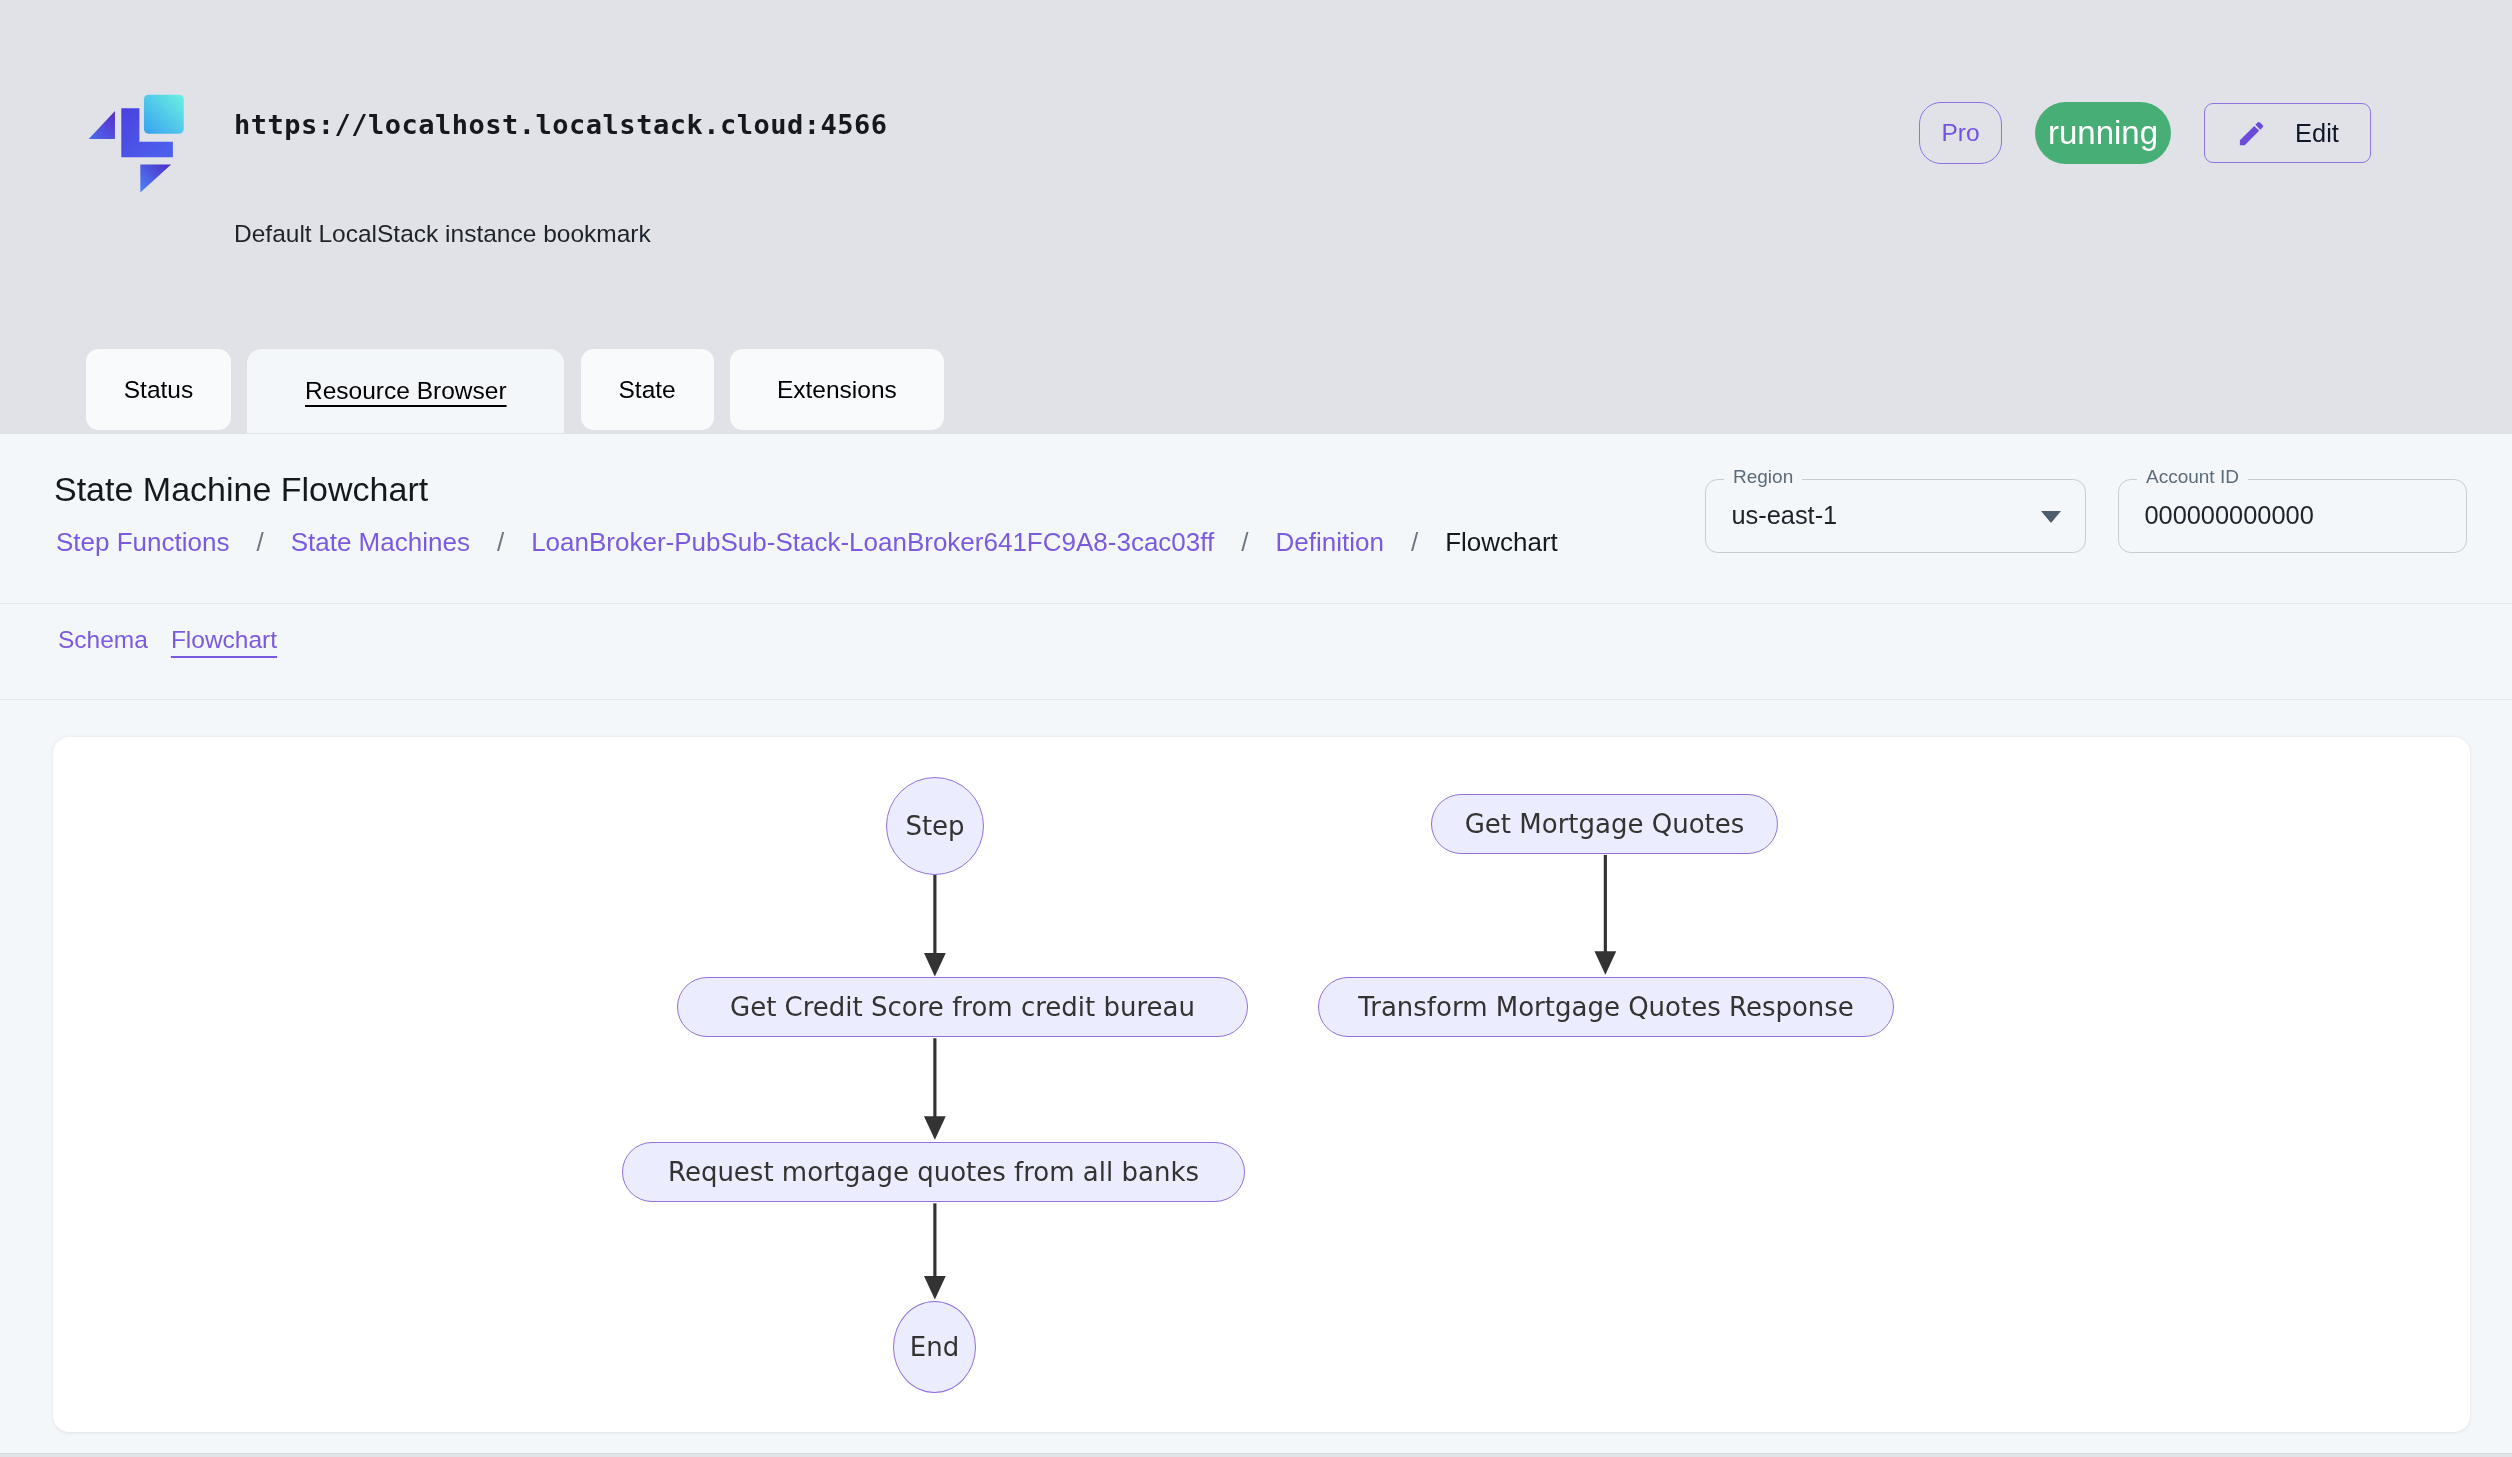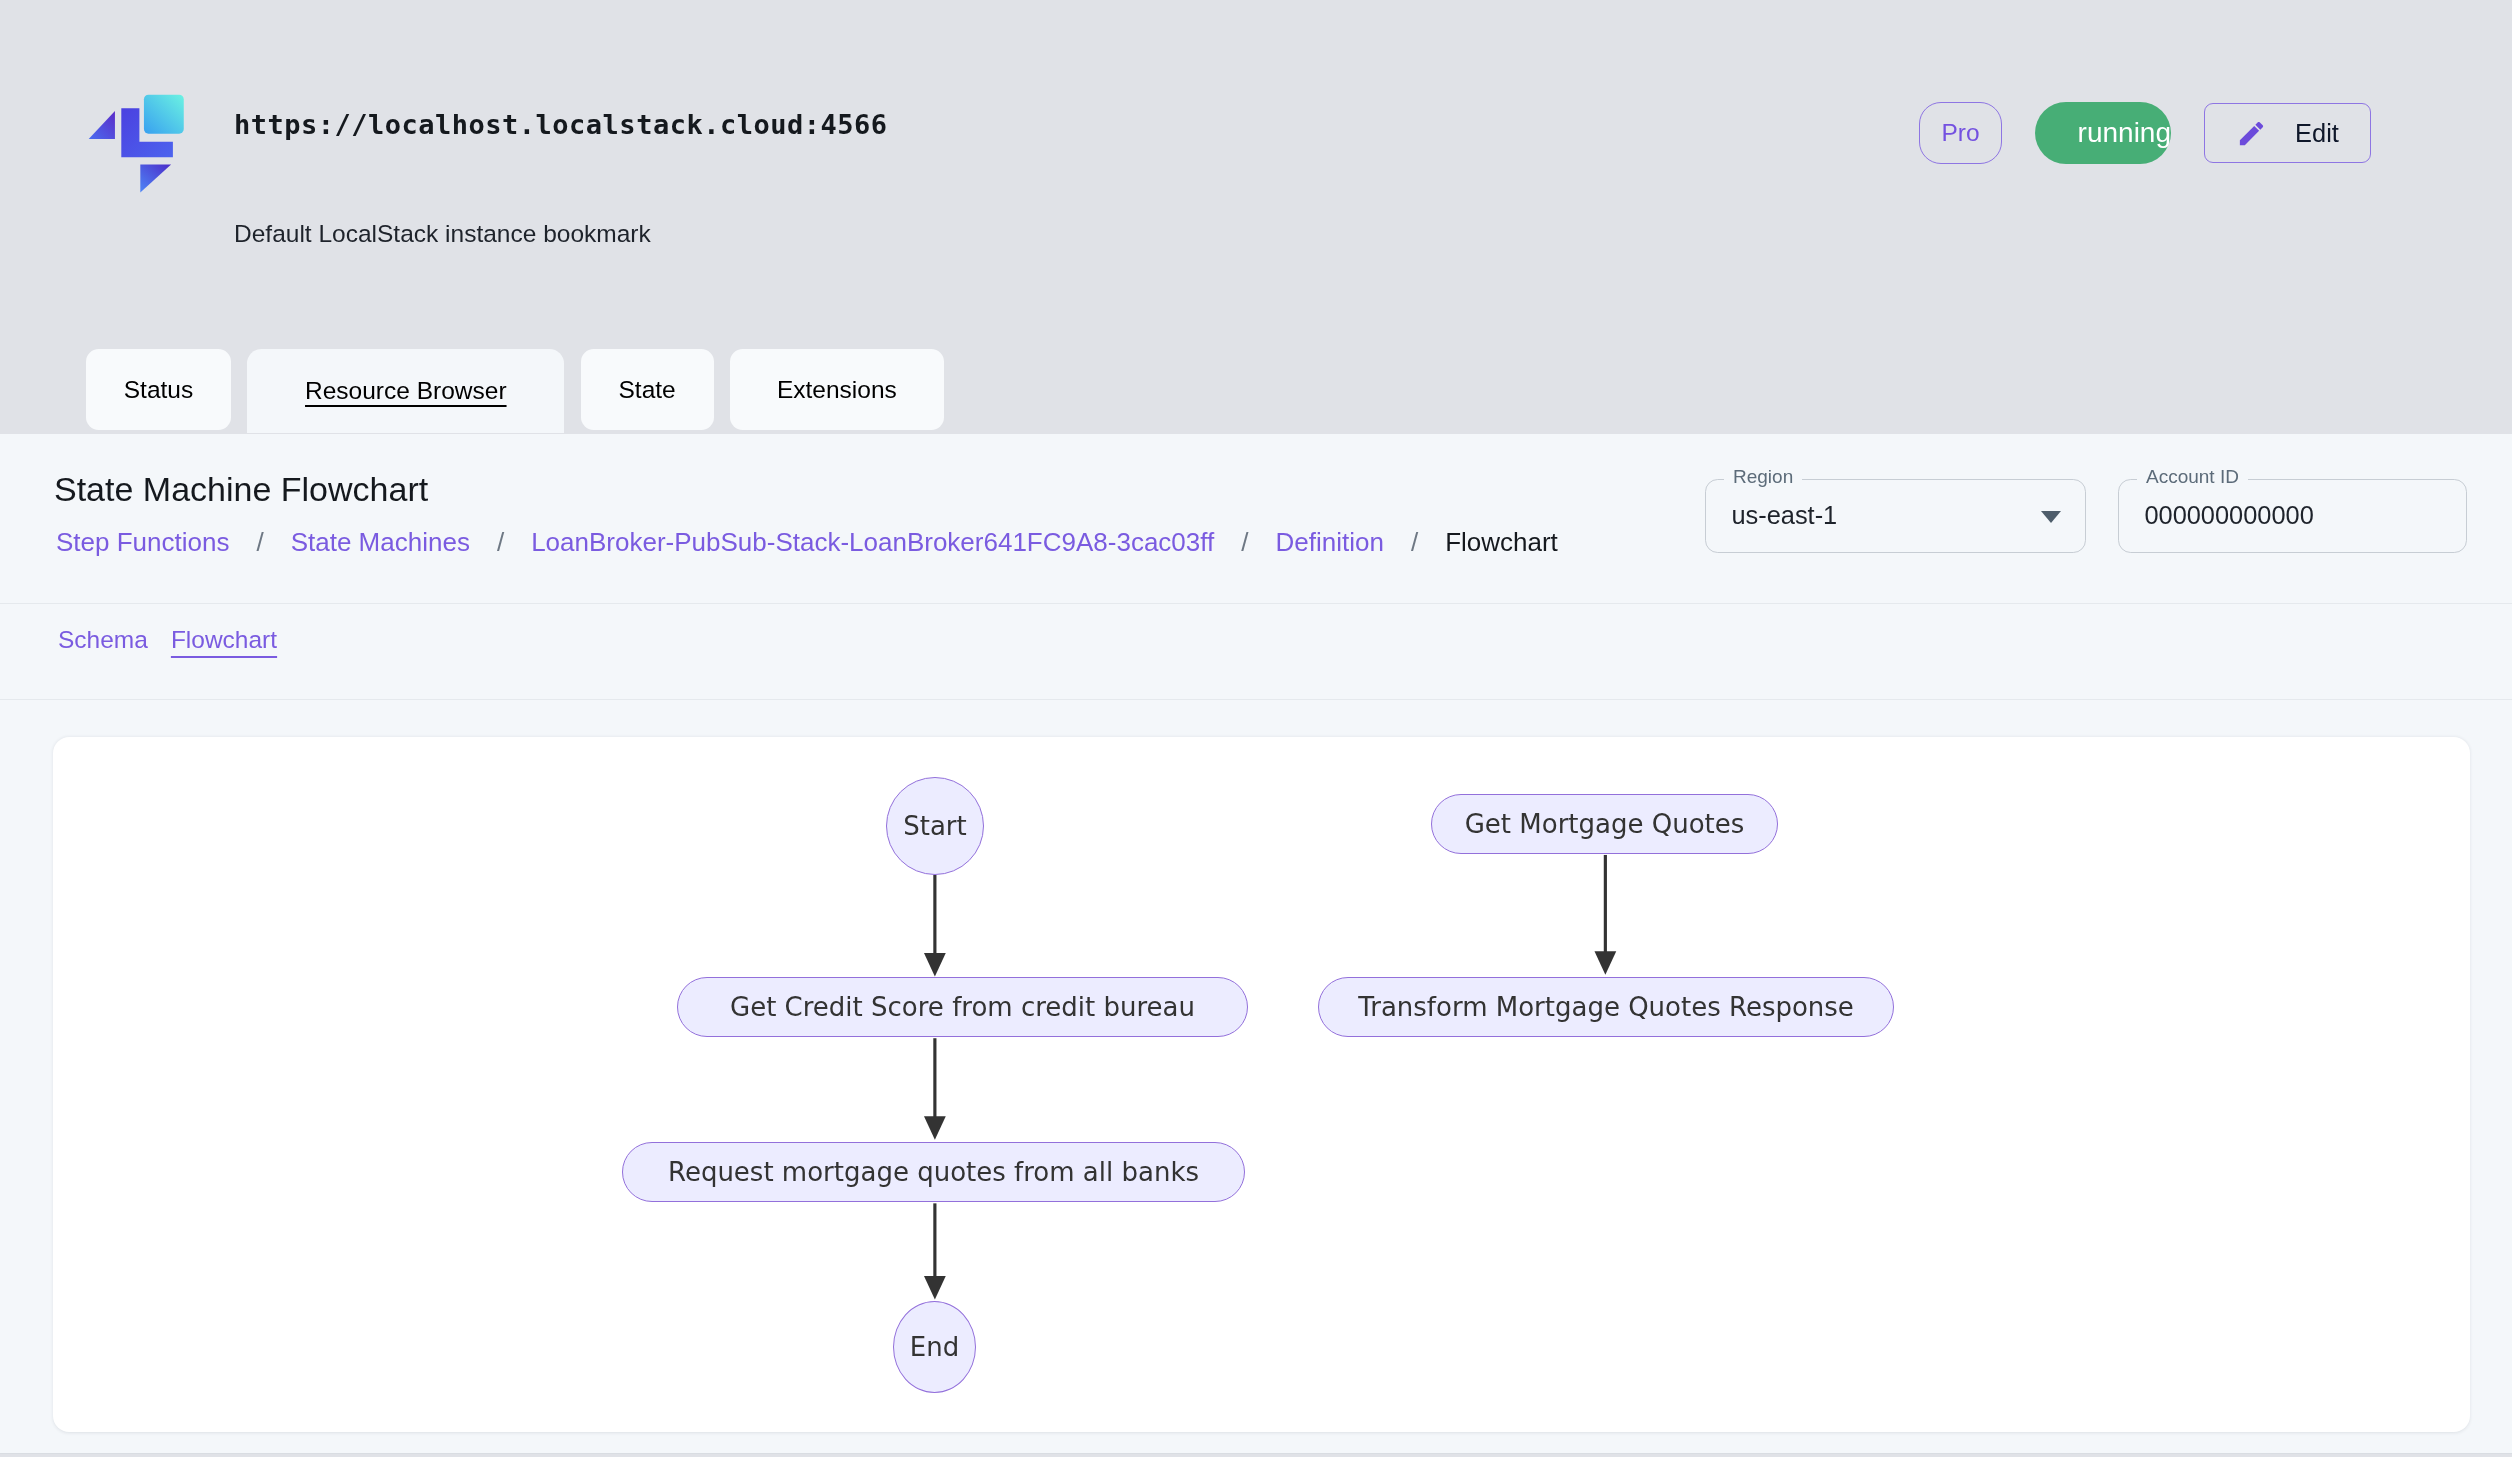--- a/index.html
+++ b/index.html
@@ -11,21 +11,21 @@
   .logo { position:absolute; left:86px; top:91px; width:105px; height:107px; }
   .head-text { position:absolute; left:234px; top:100px; }
   .head-name { font-size:24.5px; color:#1E232B; }
   .head-url { margin-top:9px; font-family:"DejaVu Sans Mono", monospace; font-weight:bold; font-size:27px; color:#15191E; letter-spacing:0.5px; }
   .head-desc { position:absolute; left:234px; top:220px; font-size:24.5px; color:#1E232B; }
 
   .head-controls { position:absolute; top:102px; right:141px; display:flex; align-items:center; gap:33px; }
   .badge-pro { width:83px; height:62px; border:1.8px solid #8E75E3; border-radius:22px;
     display:flex; align-items:center; justify-content:center; color:#7451E0; font-size:24.5px; }
   .badge-running { min-width:136px; height:62px; background:#47AE76; border-radius:31px;
-    display:flex; align-items:center; justify-content:flex-end; color:#FFFFFF; font-size:28px; }
+    display:flex; align-items:center; justify-content:center; color:#FFFFFF; font-size:33px; }
   .btn-edit { min-width:167px; height:60px; border:1.8px solid #8E75E3; border-radius:9px; background:transparent;
     display:flex; align-items:center; justify-content:center; gap:28px; color:#0f172a; font-size:25.4px; cursor:pointer; }
   .btn-edit svg { width:31px; height:31px; }
 
   
   .tabs { position:absolute; left:86px; top:349px; display:flex; gap:16.3px; align-items:flex-start; }
   .tab { height:81px; background:#F8FAFC; border-radius:12.7px; display:flex; align-items:center; justify-content:center;
     color:#000000; font-size:24.5px; cursor:pointer; }
   .tab-status { width:145px; }
   .tab-rb { width:317px; height:84px; background:#F4F7FA; border-radius:14.5px 14.5px 0 0; }
@@ -181,21 +181,21 @@
           <line x1="1711" y1="130" x2="1711" y2="238"></line>
         </g>
         <g fill="#333333" stroke="none">
           <polygon points="960,238 984,238 972,264"></polygon>
           <polygon points="960,418 984,418 972,444"></polygon>
           <polygon points="960,594 984,594 972,620"></polygon>
           <polygon points="1699,236 1723,236 1711,262"></polygon>
         </g>
       </svg>
 
-      <div class="node node-start">Start</div>
+      <div class="node node-start">Step</div>
       <div class="node node-stadium node-getmq">Get Mortgage Quotes</div>
       <div class="node node-stadium node-credit">Get Credit Score from credit bureau</div>
       <div class="node node-stadium node-transform">Transform Mortgage Quotes Response</div>
       <div class="node node-stadium node-request">Request mortgage quotes from all banks</div>
       <div class="node node-end">End</div>
     </div>
 
   </div>
 </div>
 

